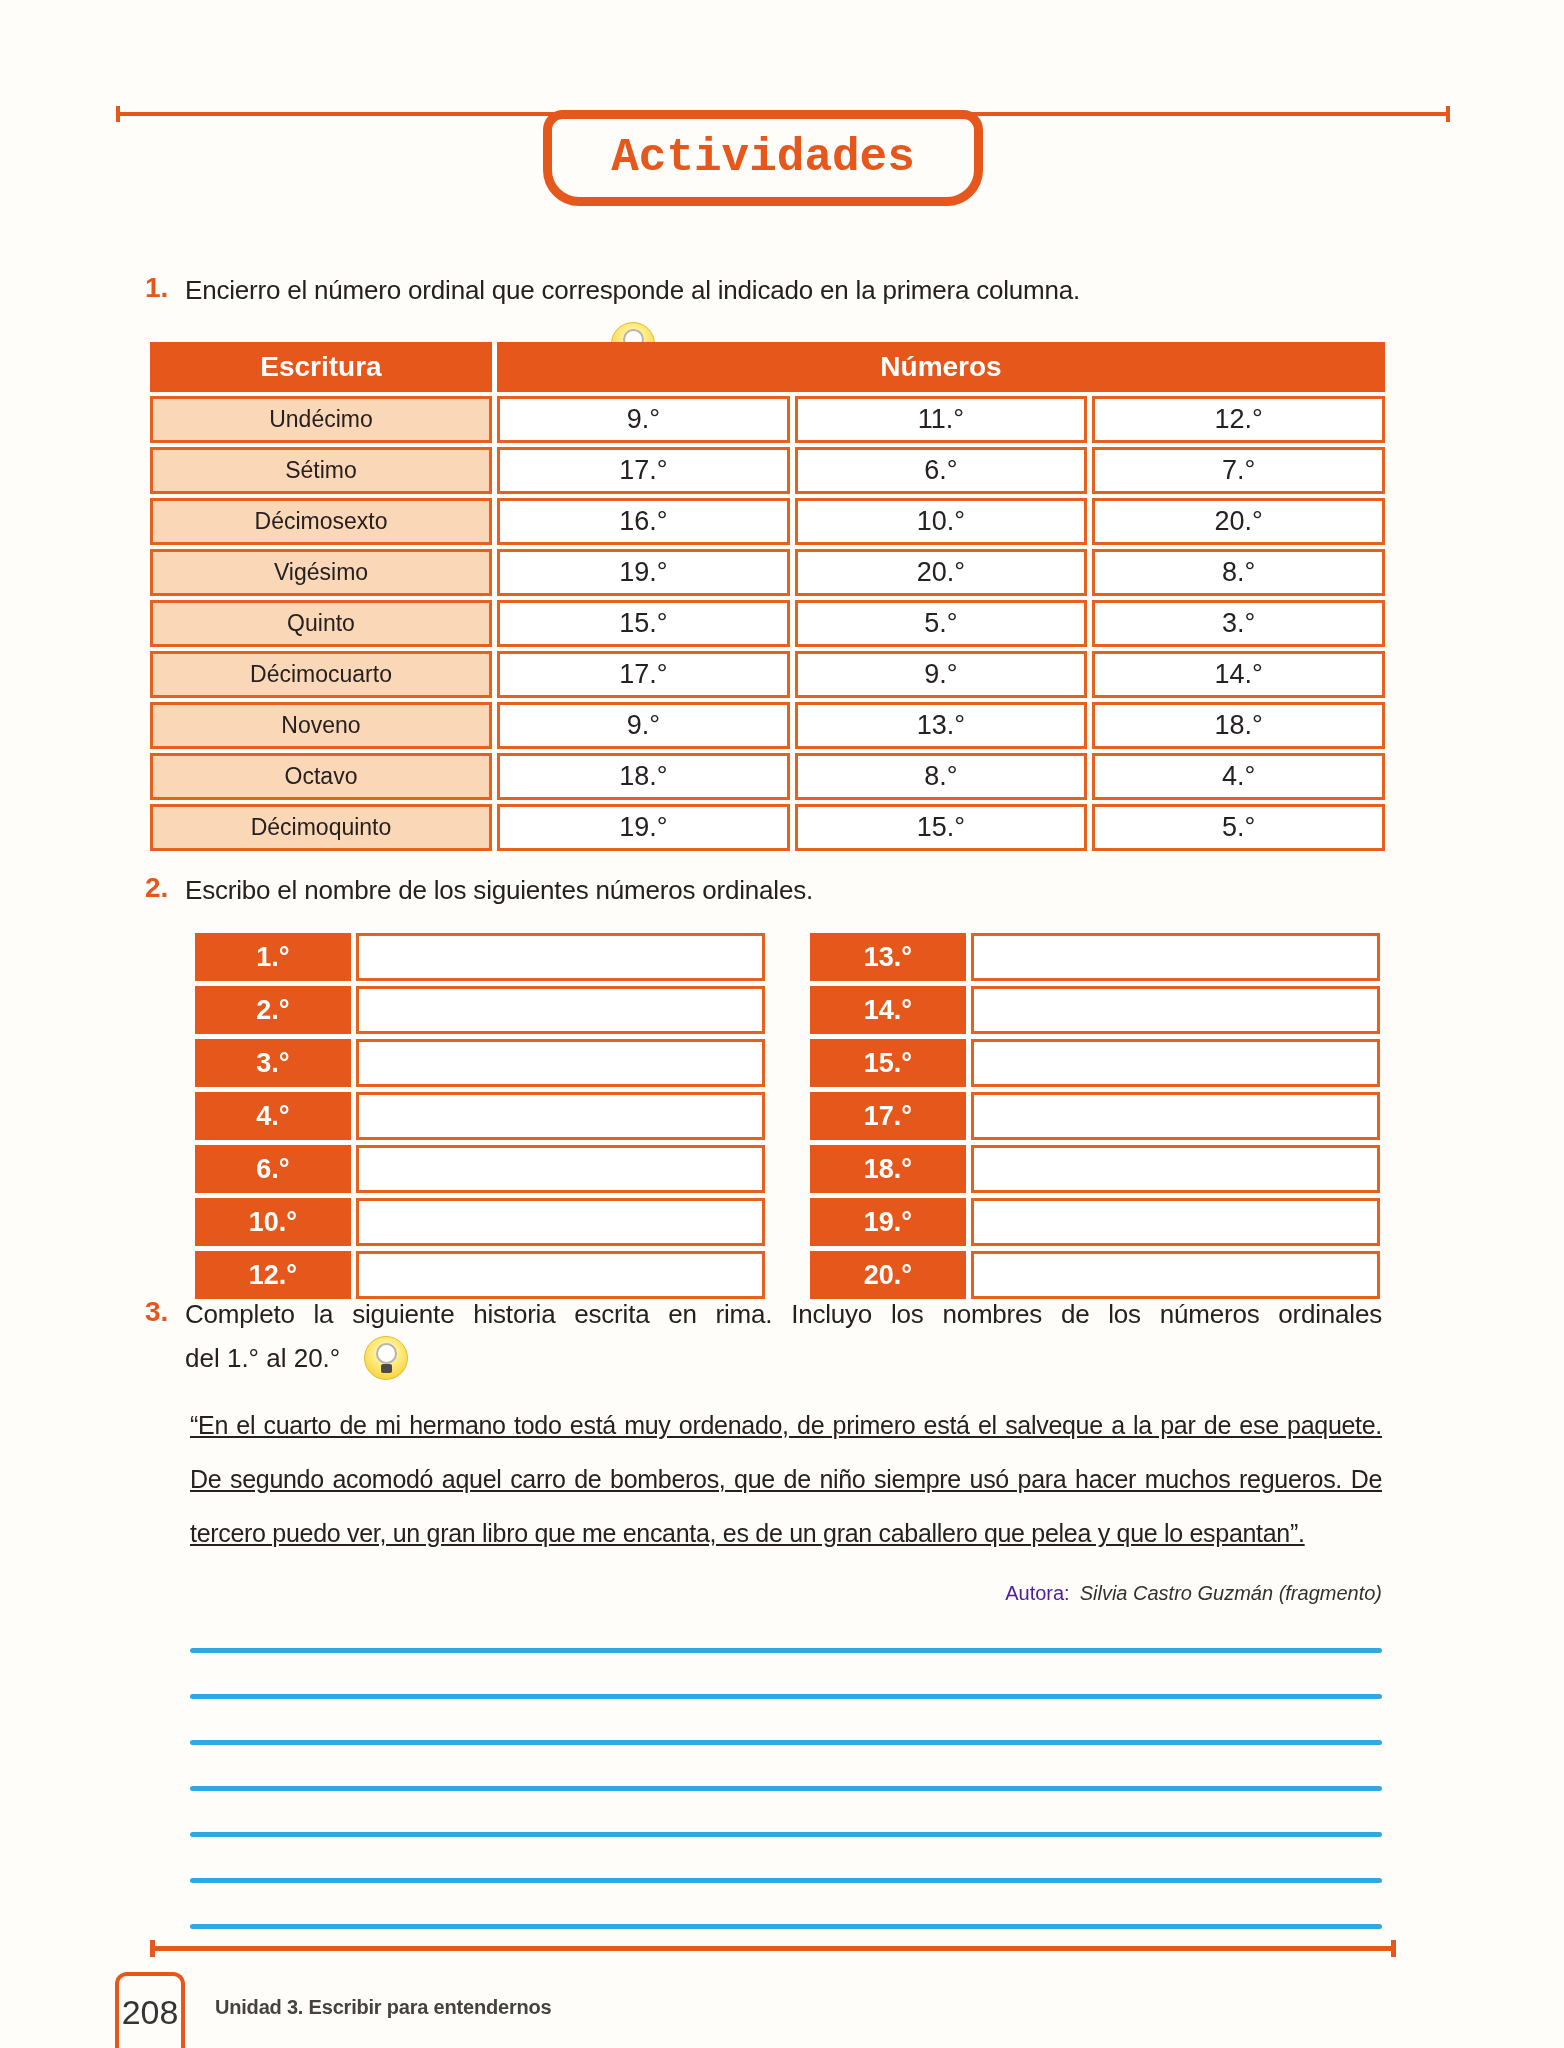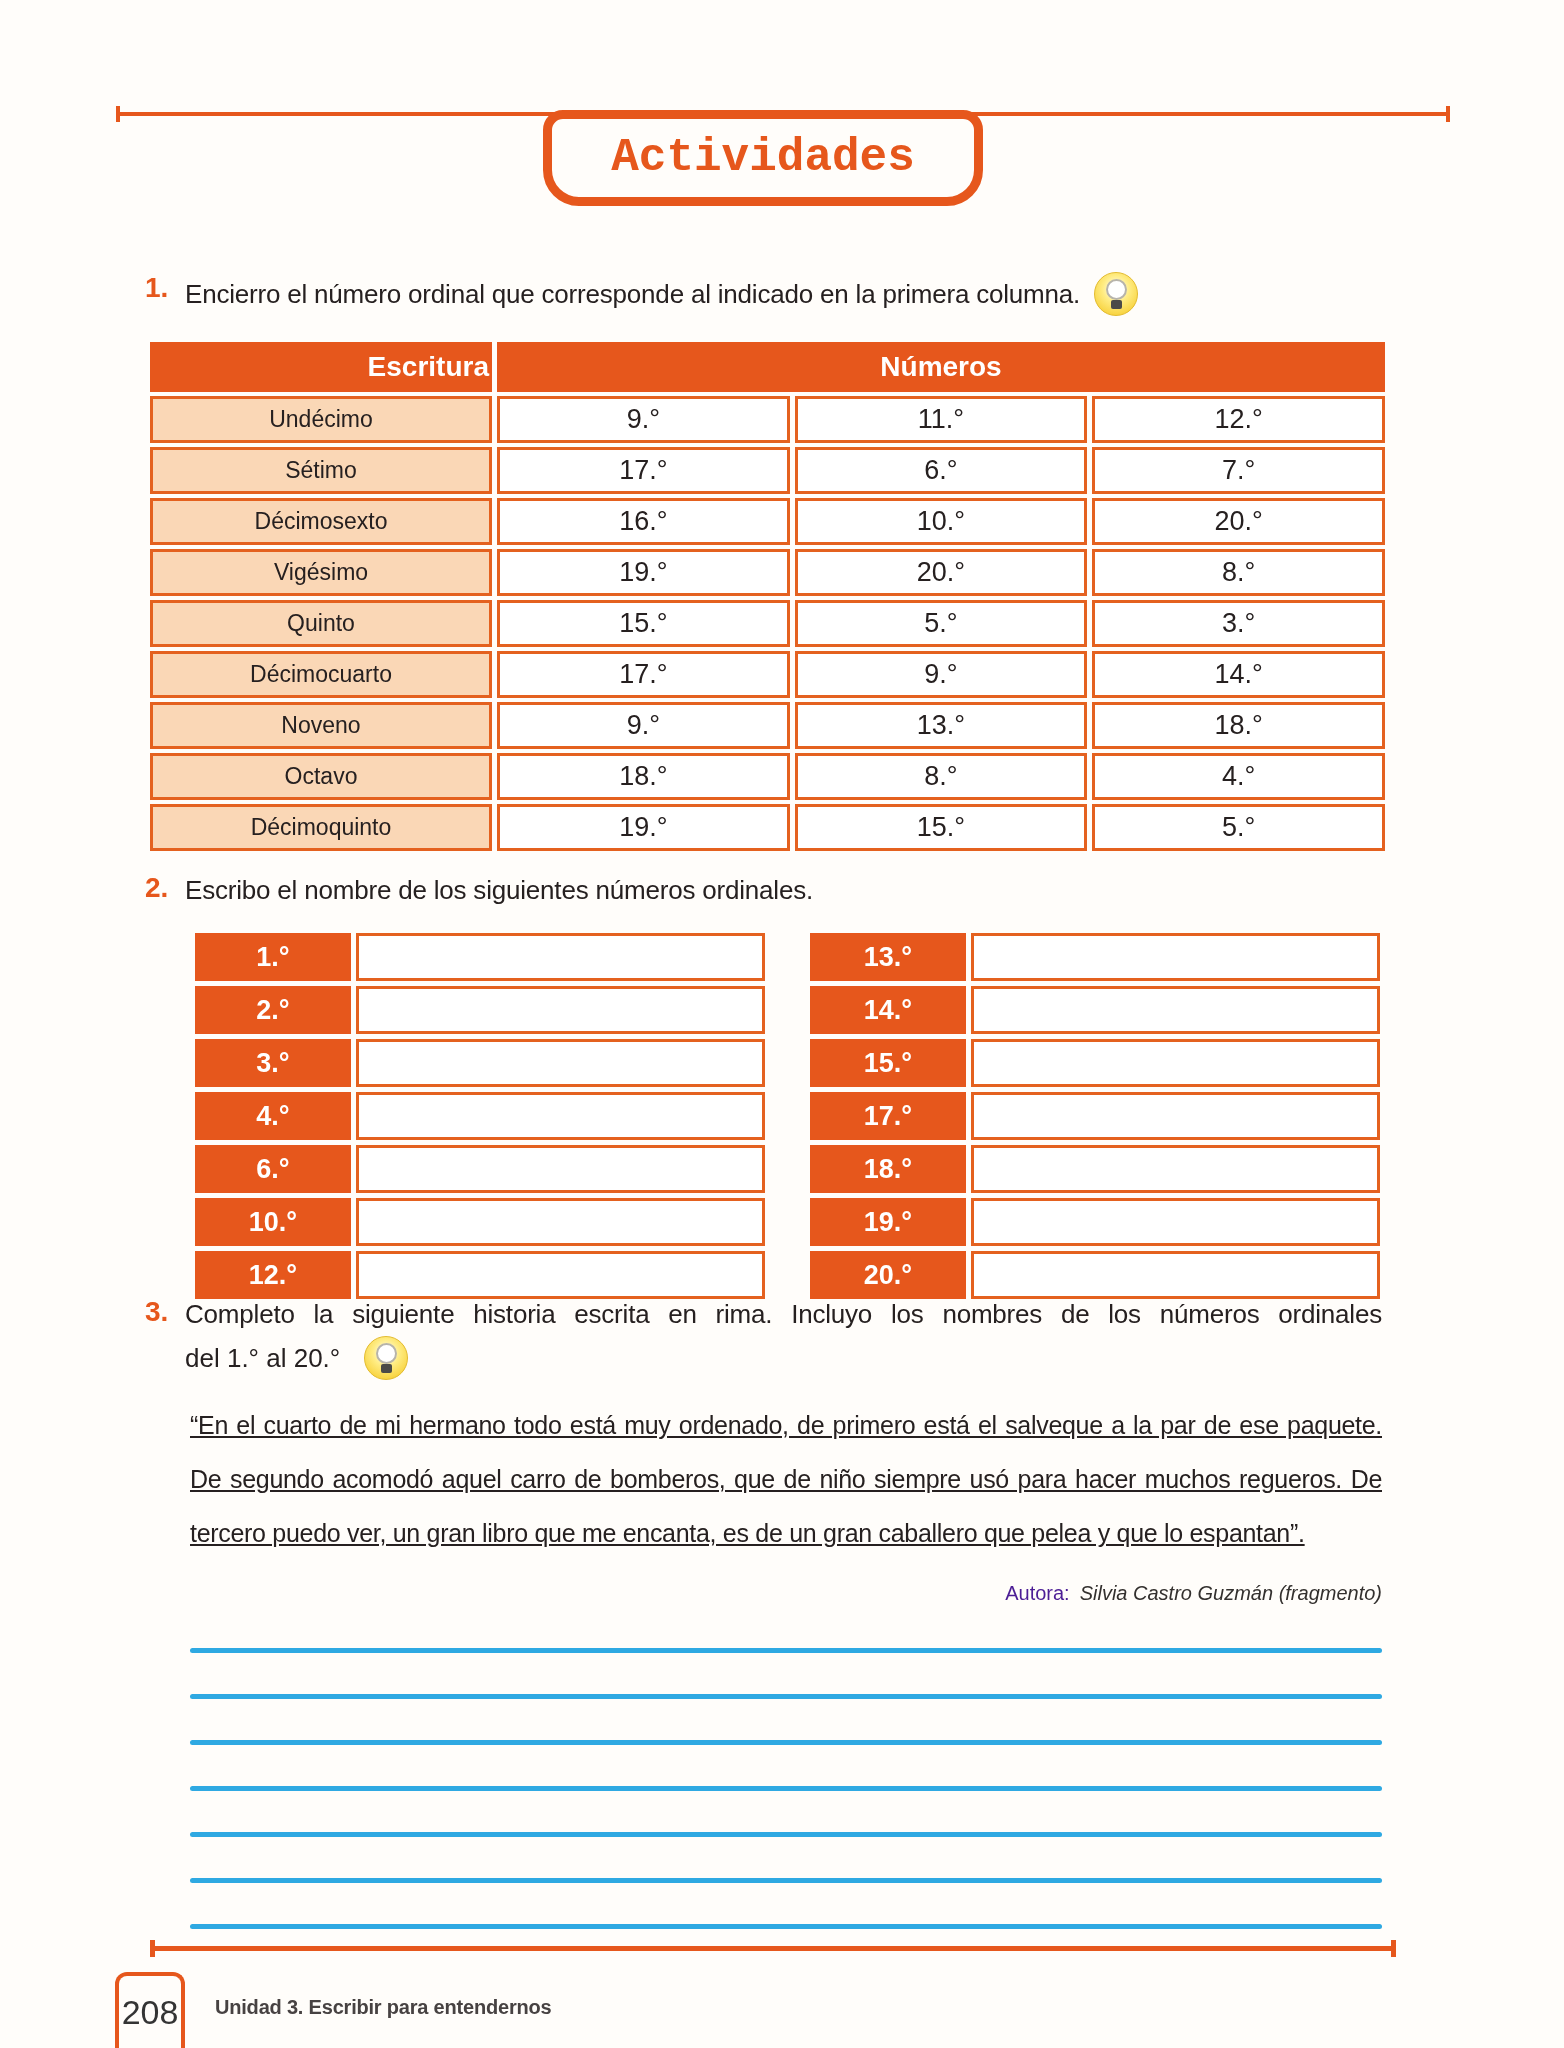--- a/index.html
+++ b/index.html
@@ -21,21 +21,21 @@
     background:#fffdfa;border:9px solid #e6571c;
     border-radius:20px 20px 36px 36px;
     display:flex;align-items:center;justify-content:center;
     box-sizing:border-box;
     font-family:Liberation Mono, monospace;
   }
   .banner .title{font-size:46px;font-weight:bold;color:#e6571c;letter-spacing:0px;}
   
   .act-row{position:absolute;display:flex;align-items:flex-start;}
   .act-num{flex:none;width:40px;font-size:28px;font-weight:bold;color:#e6571c;}
-  .act-text{font-size:26px;line-height:36px;color:#262020;letter-spacing:-0.2px;}
+  .act-text{font-size:26px;line-height:36px;color:#262020;letter-spacing:-0.2px;flex-direction:column;}
   .with-icon{display:flex;align-items:center;gap:14px;}
   
   .bulb{
     position:relative;flex:none;width:44px;height:44px;border-radius:50%;
     background:radial-gradient(circle at 50% 38%,#ffffff 0%,#ffec82 40%,#f4c51b 100%);
     border:1px solid #e3bb2e;box-sizing:border-box;
   }
   .bulb::before{
     content:"";position:absolute;left:11px;top:6px;width:17px;height:17px;border-radius:50%;
     background:#ffffff;border:2px solid #b7b4ab;
@@ -115,21 +115,21 @@
     <span class="act-num">1.</span>
     <span class="act-text with-icon">
       <span>Encierro el número ordinal que corresponde al indicado en la primera  columna.</span>
       <span class="bulb"></span>
     </span>
   </div>
 
   <table class="tbl1">
     <tbody>
         <tr>
-      <th style="width:336px;text-align:right;">Escritura</th>
+      <th style="width:336px;">Escritura</th>
       <th colspan="3">Números</th>
     </tr>
     <tr>
       <td class="esc">Undécimo</td>
       <td class="num" style="width:293px;">9.°</td>
       <td class="num" style="width:293px;">11.°</td>
       <td class="num" style="width:293px;">12.°</td>
     </tr>
     <tr>
       <td class="esc">Sétimo</td>

